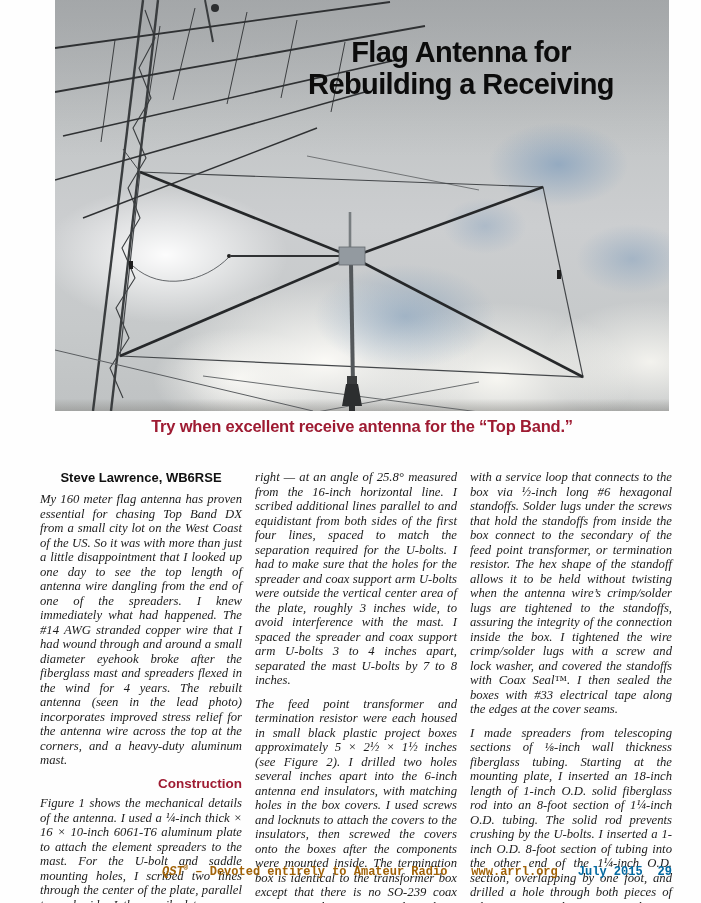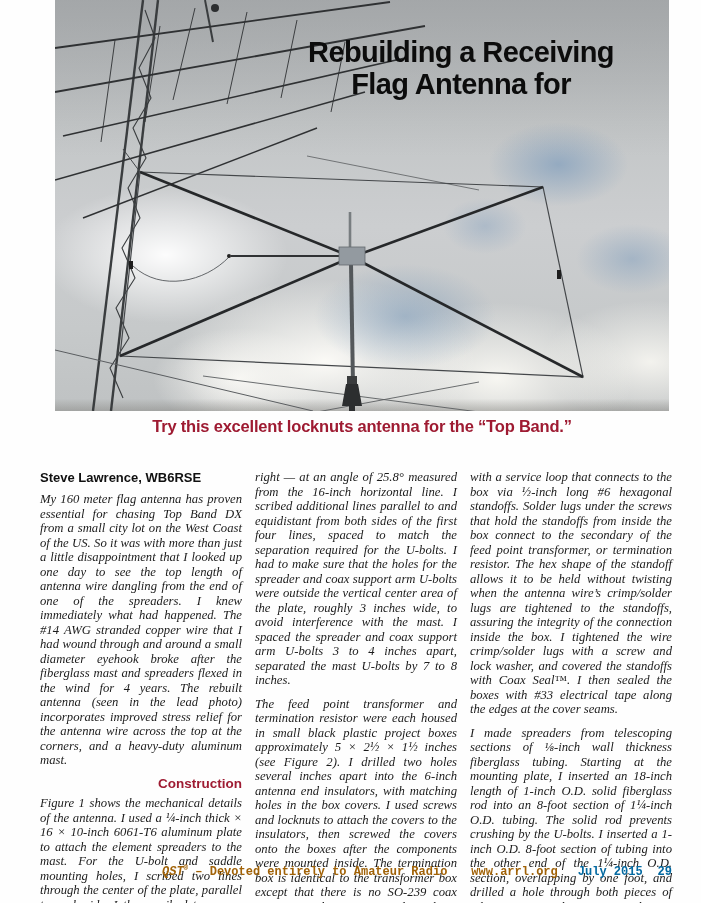--- a/index.html
+++ b/index.html
@@ -35,21 +35,21 @@
   .caption{
     position:absolute;left:55px;top:417px;width:614px;text-align:center;
     font-family:"Liberation Sans",sans-serif;font-weight:700;font-size:16.5px;color:#9e1b32;
     letter-spacing:-0.2px;
   }
 
   
   .columns{position:absolute;left:40px;top:470px;width:632px;display:flex;gap:13px;}
   .col{flex:1;min-width:0;font-size:12.7px;line-height:14.5px;text-align:justify;color:#1b1b1b;hyphens:auto;}
   .byline{font-family:"Liberation Sans",sans-serif;font-weight:700;font-size:13px;line-height:15px;
-          color:#101010;margin:0 0 7px 0;text-align:left;}
+          color:#101010;margin:0 0 7px 0;text-align:center;}
   .col p{margin:0 0 9px 0;font-style:italic;}
   .subhead{font-family:"Liberation Sans",sans-serif;font-weight:700;font-size:13.5px;color:#9e1b32;
            margin:3px 0 5px 0;text-align:right;}
 
   
   .footer{
     position:absolute;top:864px;right:29px;display:flex;align-items:baseline;gap:0;
     font-family:"Liberation Sans",sans-serif;font-weight:700;font-size:12px;white-space:nowrap;
   }
   .footer .gray{color:#a16207;font-family:Liberation Mono, monospace;}
@@ -121,26 +121,26 @@
           <path d="M296,264 L298,386" stroke="#54585b" stroke-width="4"></path>
           <rect x="284" y="247" width="26" height="18" fill="#939aa0" stroke="#646a6e" stroke-width="0.8"></rect>
           <rect x="292" y="376" width="10" height="9" fill="#3a3c3d"></rect>
           <polygon points="291,384 303,384 307,406 287,406" fill="#2c2e2f"></polygon>
           <rect x="294" y="406" width="6" height="5" fill="#2c2e2f"></rect>
         </g>
       </g>
     </svg>
 
     <div class="photo-title">
+      <span>Flag Antenna for</span>
       <span>Rebuilding a Receiving</span>
-      <span>Flag Antenna for</span>
     </div>
   </div>
 
-  <div class="caption">Try this excellent locknuts antenna for the “Top Band.”</div>
+  <div class="caption">Try when excellent receive antenna for the “Top Band.”</div>
 
   <div class="columns">
     <div class="col">
       <div class="byline">Steve Lawrence, WB6RSE</div>
       <p>My 160 meter flag antenna has proven essential for chasing Top Band DX from a small city lot on the West Coast of the US. So it was with more than just a little disappointment that I looked up one day to see the top length of antenna wire dangling from the end of one of the spreaders. I knew immediately what had happened. The #14 AWG stranded copper wire that I had wound through and around a small diameter eyehook broke after the fiberglass mast and spreaders flexed in the wind for 4 years. The rebuilt antenna (seen in the lead photo) incorporates improved stress relief for the antenna wire across the top at the corners, and a heavy-duty aluminum mast.</p>
       <div class="subhead">Construction</div>
       <p>Figure 1 shows the mechanical details of the antenna. I used a ¼-inch thick × 16 × 10-inch 6061-T6 aluminum plate to attach the element spreaders to the mast. For the U-bolt and saddle mounting holes, I scribed two lines through the center of the plate, parallel to each side. I then scribed two more lines through the center of the plate — one to the left and another to the</p>
     </div>
     <div class="col">
       <p>right — at an angle of 25.8° measured from the 16-inch horizontal line. I scribed additional lines parallel to and equidistant from both sides of the first four lines, spaced to match the separation required for the U-bolts. I had to make sure that the holes for the spreader and coax support arm U-bolts were outside the vertical center area of the plate, roughly 3 inches wide, to avoid interference with the mast. I spaced the spreader and coax support arm U-bolts 3 to 4 inches apart, separated the mast U-bolts by 7 to 8 inches.</p>

